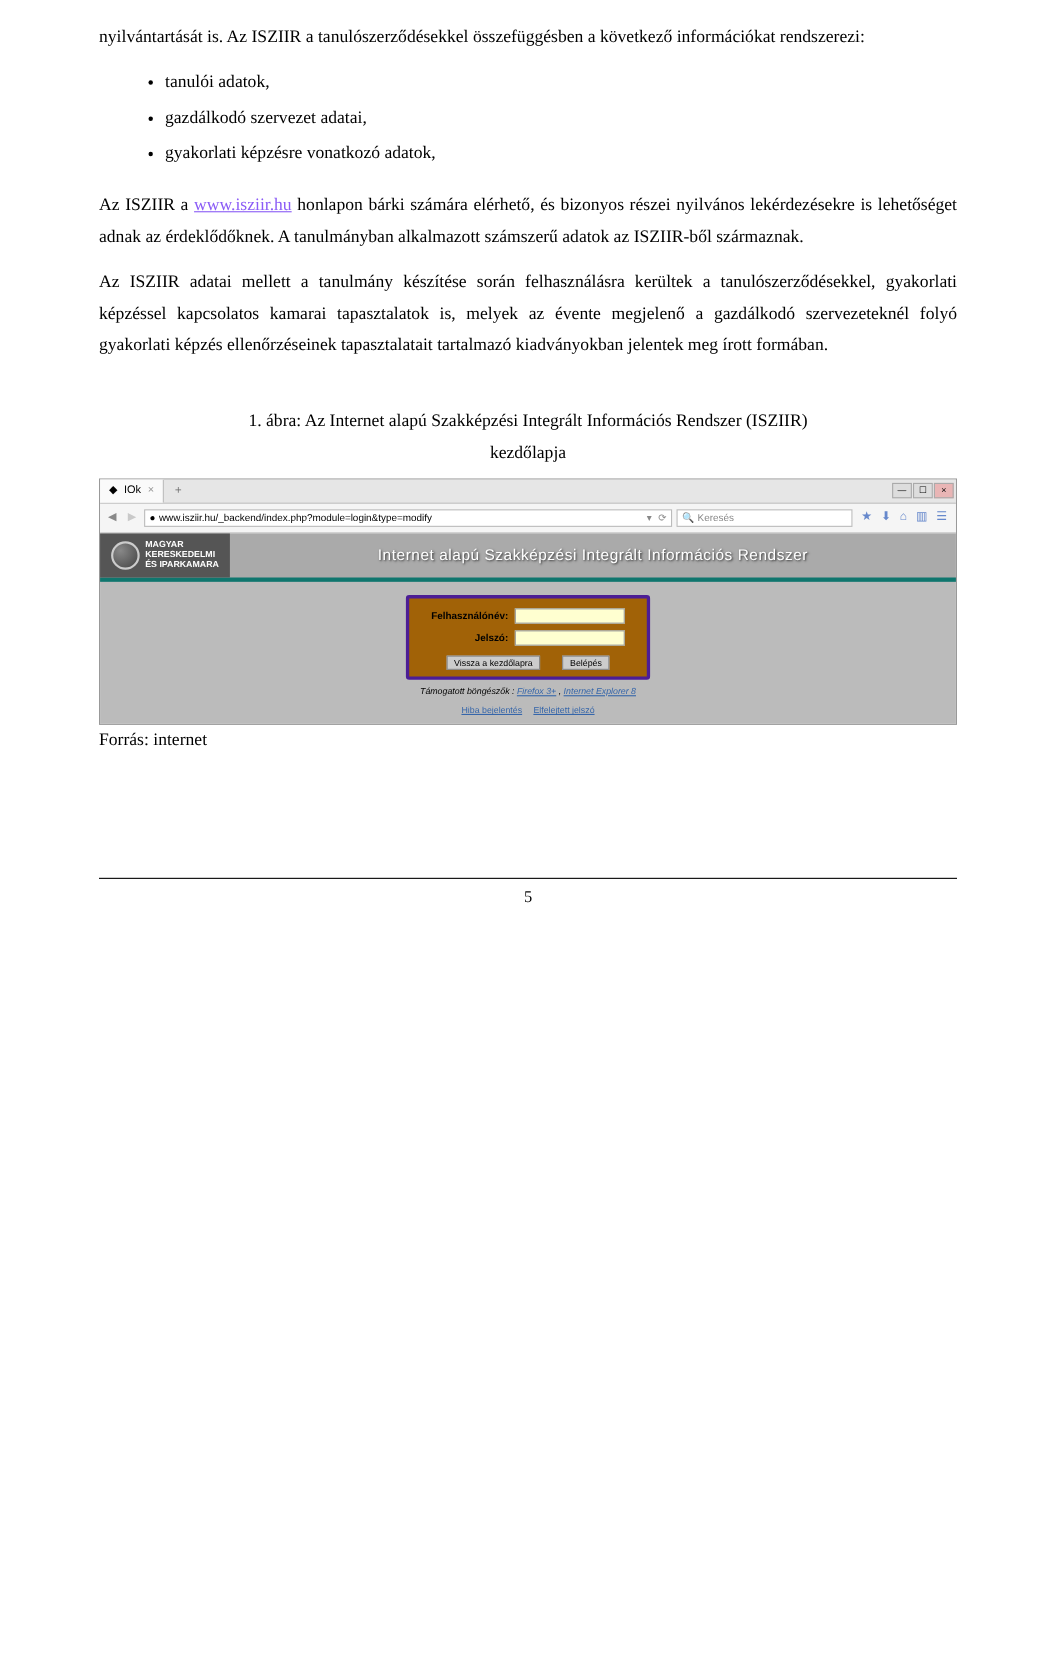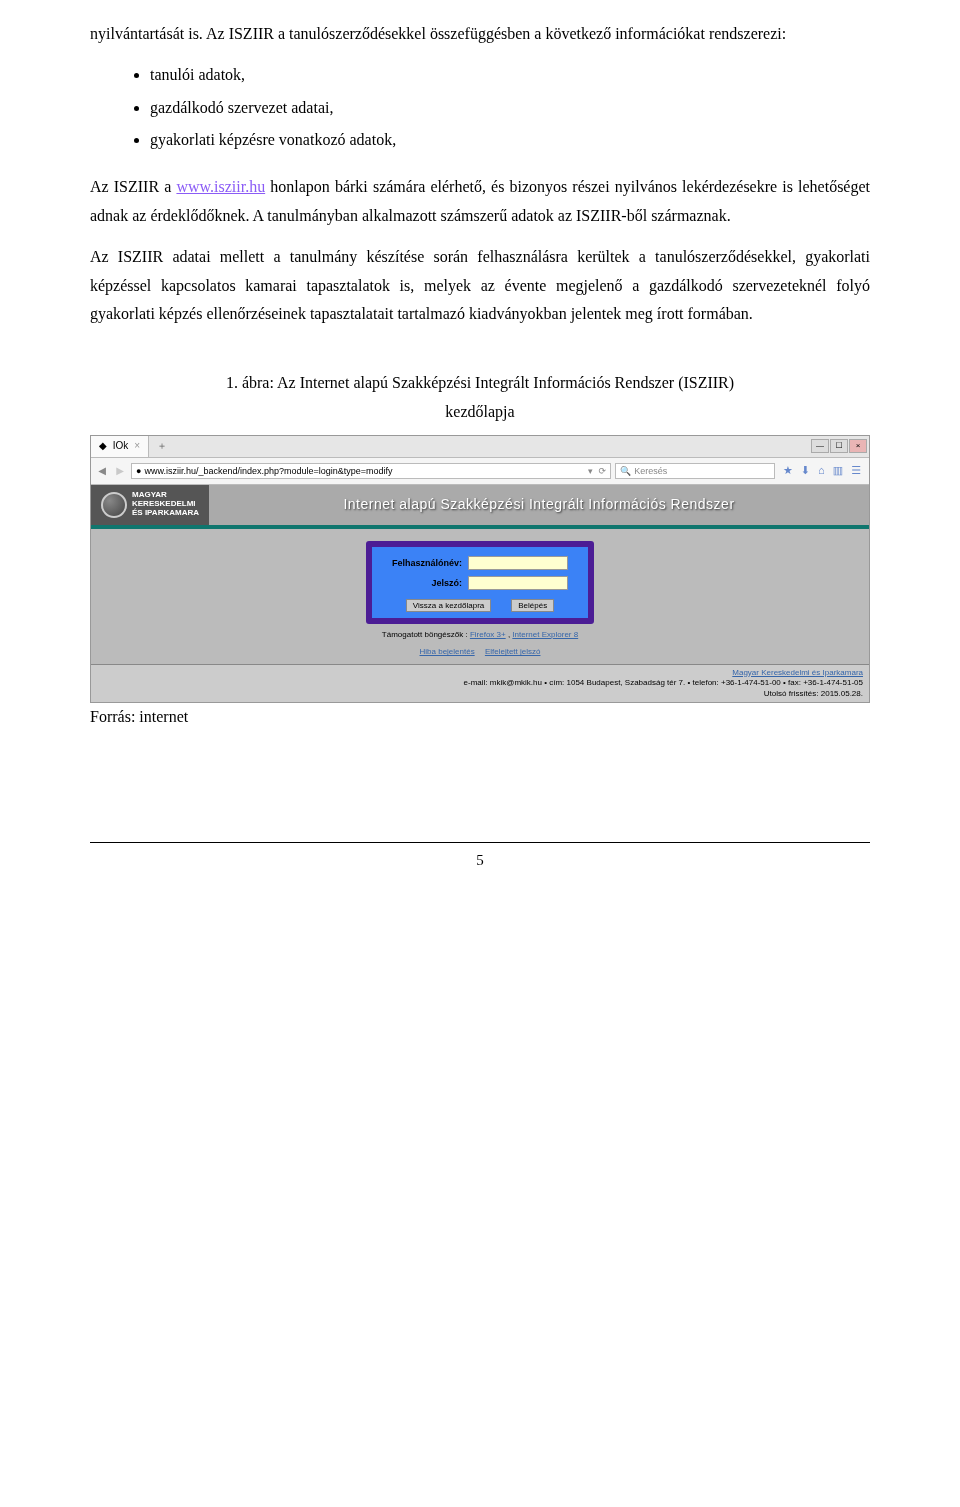--- a/index.html
+++ b/index.html
@@ -129,22 +129,22 @@
       letter-spacing: 0.5px;
     }
     .site-body {
       background: #bbb;
       display: flex;
       flex-direction: column;
       align-items: center;
       padding: 12px 0 4px 0;
     }
     .login-box {
-      background: #3b82f6;
-      border: 6px solid #4c1d95;
+      background: #a16207;
+      border: 3px solid #4c1d95;
       border-radius: 3px;
       padding: 8px 20px 6px 20px;
       display: grid;
       grid-template-columns: auto auto;
       gap: 4px 6px;
       align-items: center;
     }
     .login-box label { font-size: 9px; font-weight: bold; text-align: right; }
     .login-box input {
       border: 1px solid #999;
@@ -159,21 +159,21 @@
       gap: 20px;
       margin-top: 4px;
     }
     .login-actions button {
       font-size: 8px;
       padding: 1px 6px;
       background: #ccc;
       border: 1px solid #888;
       cursor: pointer;
     }
-    .support-row { font-size: 8px; margin-top: 4px; }
+    .support-row { font-size: 8px; margin-top: 4px; font-style: italic; }
     .support-row a { color: #3666aa; text-decoration: underline; }
     .help-links { font-size: 8px; margin-top: 3px; }
     .help-links a { color: #3666aa; text-decoration: underline; margin: 0 4px; }
     .site-footer {
       background: #ccc;
       padding: 3px 6px;
       font-size: 8px;
       text-align: right;
       border-top: 1px solid #888;
       line-height: 1.3;
@@ -270,24 +270,19 @@
     <div class="support-row">
       <span>Támogatott böngészők : </span>
       <a>Firefox 3+</a> ,
       <a>Internet Explorer 8</a>
     </div>
     <div class="help-links">
       <a>Hiba bejelentés</a>
       <a>Elfelejtett jelszó</a>
     </div>
   </div>
-  <div class="site-footer">
-    <a>Magyar Kereskedelmi és Iparkamara</a><br>
-    <span>e-mail: mkik@mkik.hu • cím: 1054 Budapest, Szabadság tér 7. • telefon: +36-1-474-51-00 • fax: +36-1-474-51-05</span><br>
-    <span>Utolsó frissítés: 2015.05.28.</span>
-  </div>
 </div>
 
 <p class="source-line">Forrás: internet</p>
 
 <div class="page-footer">
   <span>5</span>
 </div>
 
 </body></html>

